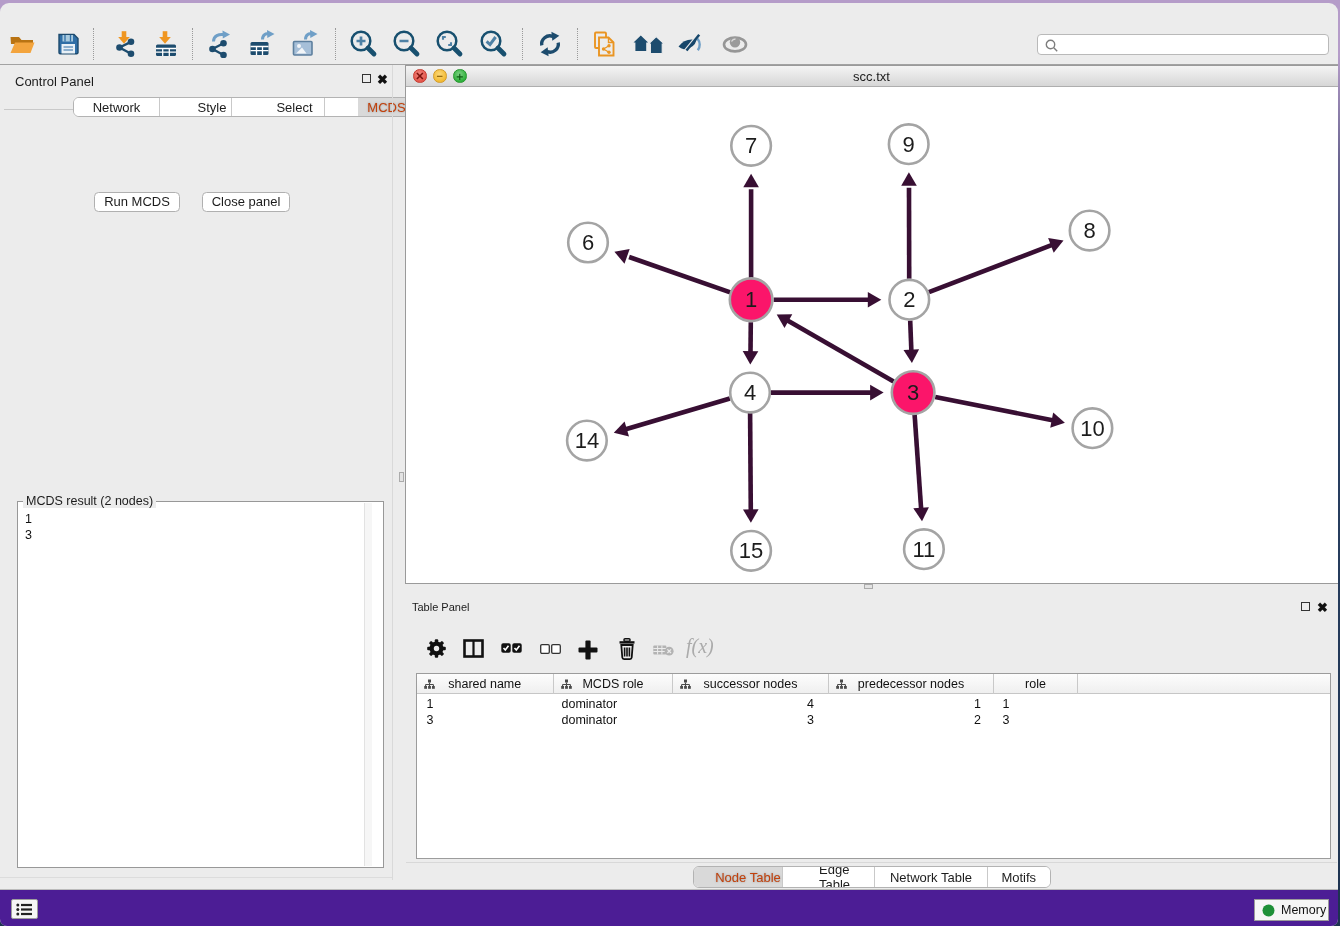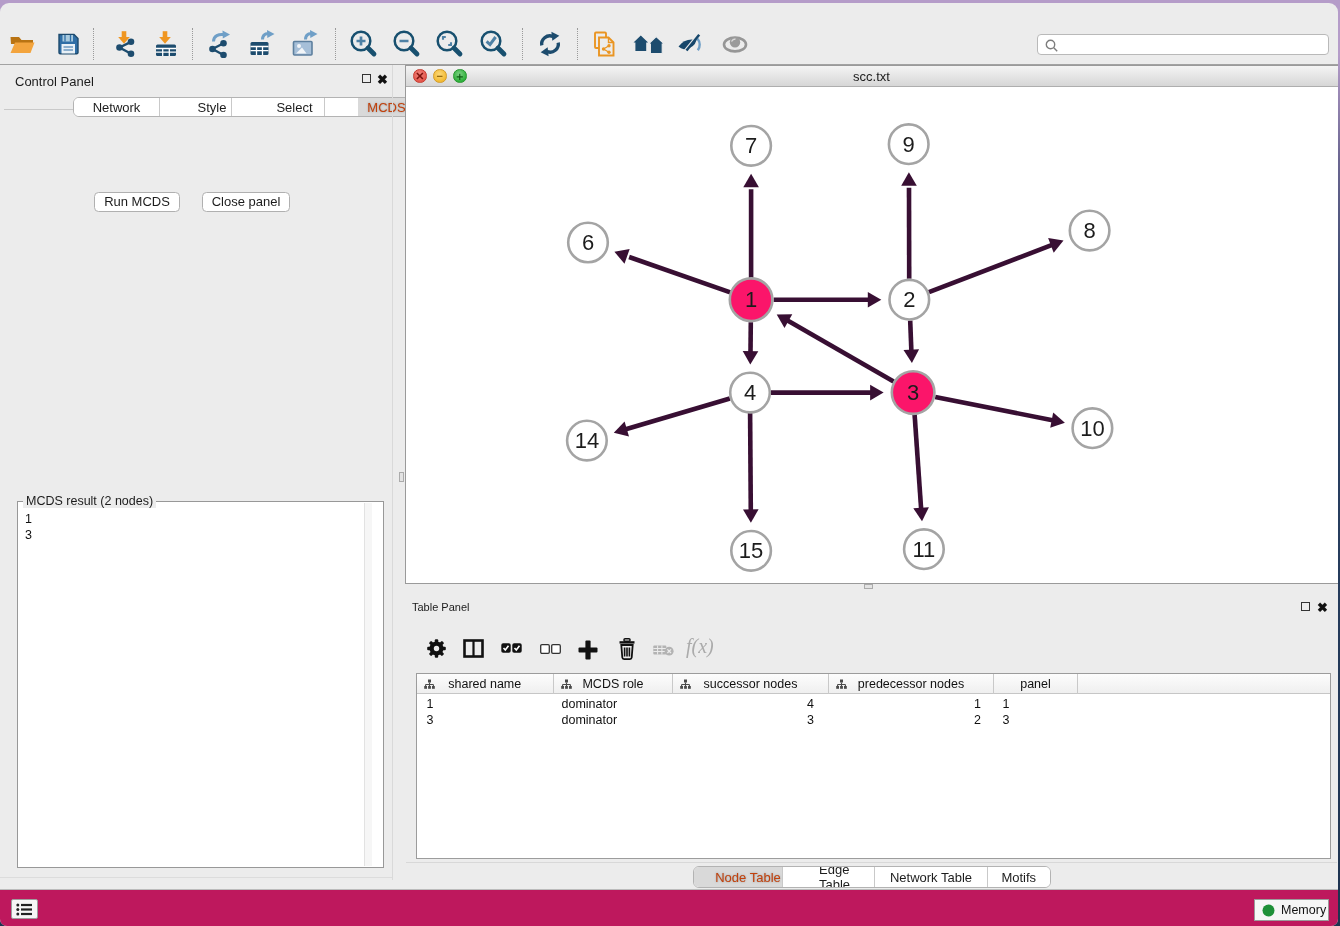--- a/index.html
+++ b/index.html
@@ -73,21 +73,21 @@
 #tblpanel-title { position:absolute; left:412px; top:598px; font-size:11px; color:#1c1c1c; }
 #tbl { position:absolute; left:415.5px; top:670px; width:915px; height:186px;
   background:#fff; border:1px solid #9c9c9c; }
 #tblhead { position:absolute; left:0; top:0; width:100%; height:20.5px;
   background:linear-gradient(#fdfdfd,#efefef); border-bottom:1px solid #c6c6c6; }
 .hcell { position:absolute; top:0; height:20.5px; border-right:1px solid #c9c9c9;
   font-size:12.5px; color:#111; text-align:center; line-height:20px; }
 .tcell { position:absolute; font-size:12.5px; color:#111; }
 
 #statusbar { position:absolute; left:0; top:886.5px; width:100%; height:37px;
-  background:#be185d; border-top:1px solid #bbb; }
+  background:#4c1d95; border-top:1px solid #bbb; }
 #memorybtn { position:absolute; left:1254px; top:8.5px; width:74.5px; height:22px;
   background:#f6f6f6; border:1px solid #9b9b9b; font-size:12.5px; color:#111; }
 #listbtn { position:absolute; left:11px; top:9px; width:26.5px; height:19.5px;
   background:#f6f6f6; border:1px solid #9e9e9e; border-radius:2px; }
 </style>
 </head>
 <body>
 <div id="win">
 
 
@@ -459,21 +459,21 @@
       <div class="hcell" style="left:412.5px; width:165px;">
         <svg class="hicon" width="11" height="11" viewBox="0 0 11 11" style="position:absolute;left:7px;top:5px">
             <rect x="4" y="0.5" width="3" height="3" fill="#4a4a4a"></rect>
             <path d="M5.5 3.5 V5.5 M1.6 5.5 H9.4 M1.6 5.5 V7 M5.5 5.5 V7 M9.4 5.5 V7" stroke="#4a4a4a" stroke-width="1.1" fill="none"></path>
             <rect x="0.2" y="7" width="2.8" height="2.8" fill="#4a4a4a"></rect>
             <rect x="4.1" y="7" width="2.8" height="2.8" fill="#4a4a4a"></rect>
             <rect x="8" y="7" width="2.8" height="2.8" fill="#4a4a4a"></rect>
           </svg>
         predecessor nodes
       </div>
-      <div class="hcell" style="left:577.5px; width:84px;">panel</div>
+      <div class="hcell" style="left:577.5px; width:84px;">role</div>
     </div>
     <div id="tblrows">
       <div class="tcell" style="left:10px; top:23px;">1</div>
       <div class="tcell" style="left:145px; top:23px;">dominator</div>
       <div class="tcell" style="left:256.5px; top:23px; width:141px; text-align:right;">4</div>
       <div class="tcell" style="left:412.5px; top:23px; width:152px; text-align:right;">1</div>
       <div class="tcell" style="left:586px; top:23px;">1</div>
       <div class="tcell" style="left:10px; top:39.5px;">3</div>
       <div class="tcell" style="left:145px; top:39.5px;">dominator</div>
       <div class="tcell" style="left:256.5px; top:39.5px; width:141px; text-align:right;">3</div>

